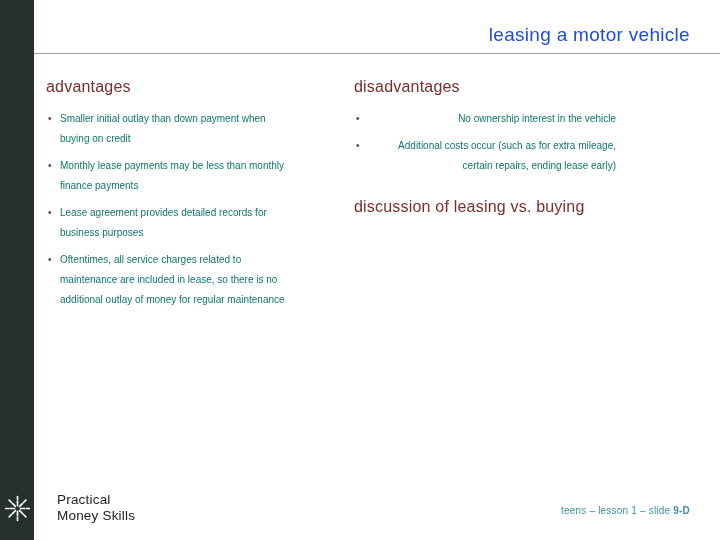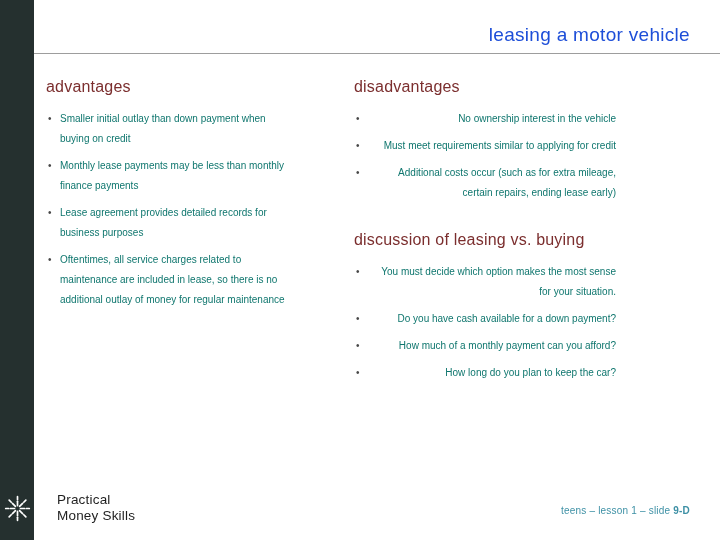--- a/index.html
+++ b/index.html
@@ -42,21 +42,21 @@
   .col-left  ul.bullets { width:248px; }
   .col-right ul.bullets { width:262px;text-align:right; }
   ul.bullets li {
     position:relative; padding-left:14px;
     font-size:10px; line-height:20px; color:#0f766e;
     margin-bottom:7px;
   }
   ul.bullets li::before {
     content:"•"; position:absolute; left:2px; top:0; color:#474747;
   }
-  .discussion-block { margin-top:28px; }
+  .discussion-block { margin-top:22px; }
 
   .logo {
     position:absolute; left:0; bottom:16px;
     display:flex; align-items:center;
   }
   .logo-icon {
     width:34px; display:flex; justify-content:center; align-items:center;
   }
   .logo-text {
     margin-left:23px; font-size:13.5px; line-height:16px;
@@ -90,33 +90,26 @@
         <li>Oftentimes, all service charges related to maintenance are included in lease, so there is no additional outlay of money for regular maintenance</li>
       </ul>
     </section>
 
     <section class="col-right">
 
       <div>
         <h2 class="section-heading">disadvantages</h2>
         <ul class="bullets">
           <li>No ownership interest in the vehicle</li>
-          <li>Must meet requirements similar to applying for credit</li>
           <li>Additional costs occur (such as for extra mileage, certain repairs, ending lease early)</li>
         </ul>
       </div>
 
       <div class="discussion-block">
         <h2 class="section-heading">discussion of leasing vs. buying</h2>
-        <ul class="bullets">
-          <li>You must decide which option makes the most sense for your situation.</li>
-          <li>Do you have cash available for a down payment?</li>
-          <li>How much of a monthly payment can you afford?</li>
-          <li>How long do you plan to keep the car?</li>
-        </ul>
       </div>
 
     </section>
   </main>
 
   <div class="logo">
     <span class="logo-icon">
       <svg width="27" height="27" viewBox="0 0 32 32" aria-hidden="true">
         <g stroke="#ffffff" stroke-width="2" stroke-linecap="round">
           <line x1="19.5" y1="16" x2="24.5" y2="16"></line>

